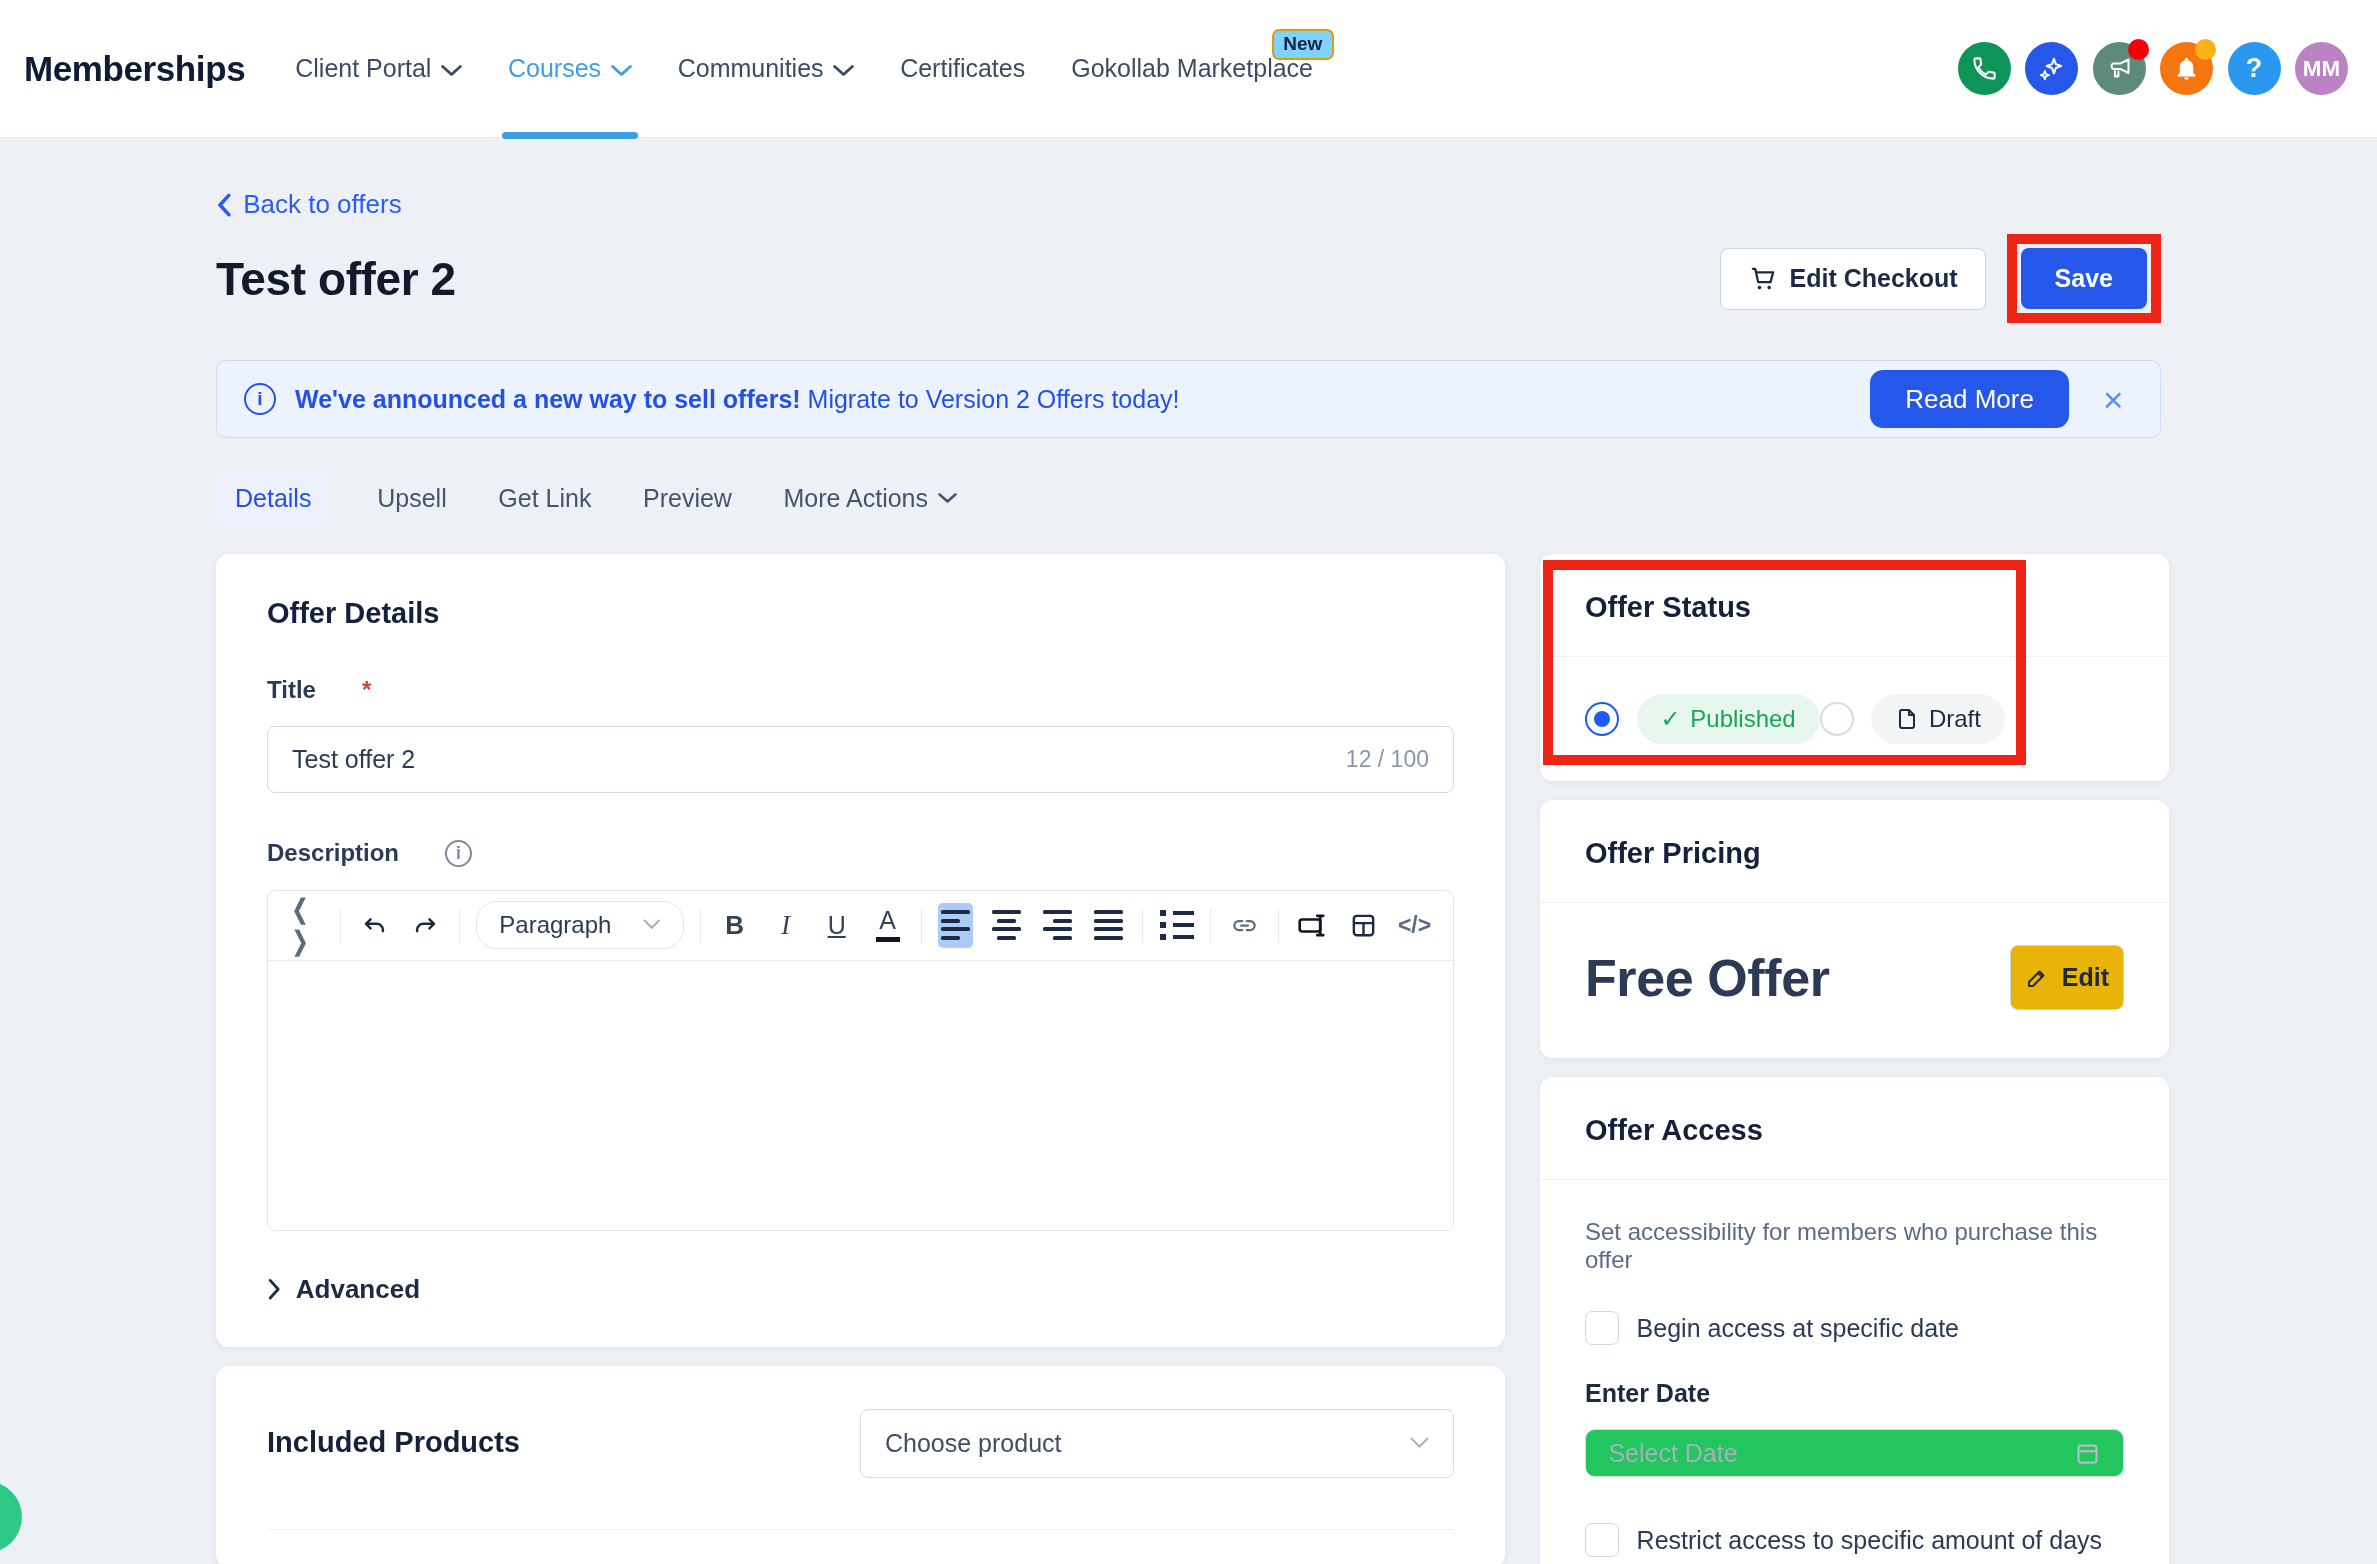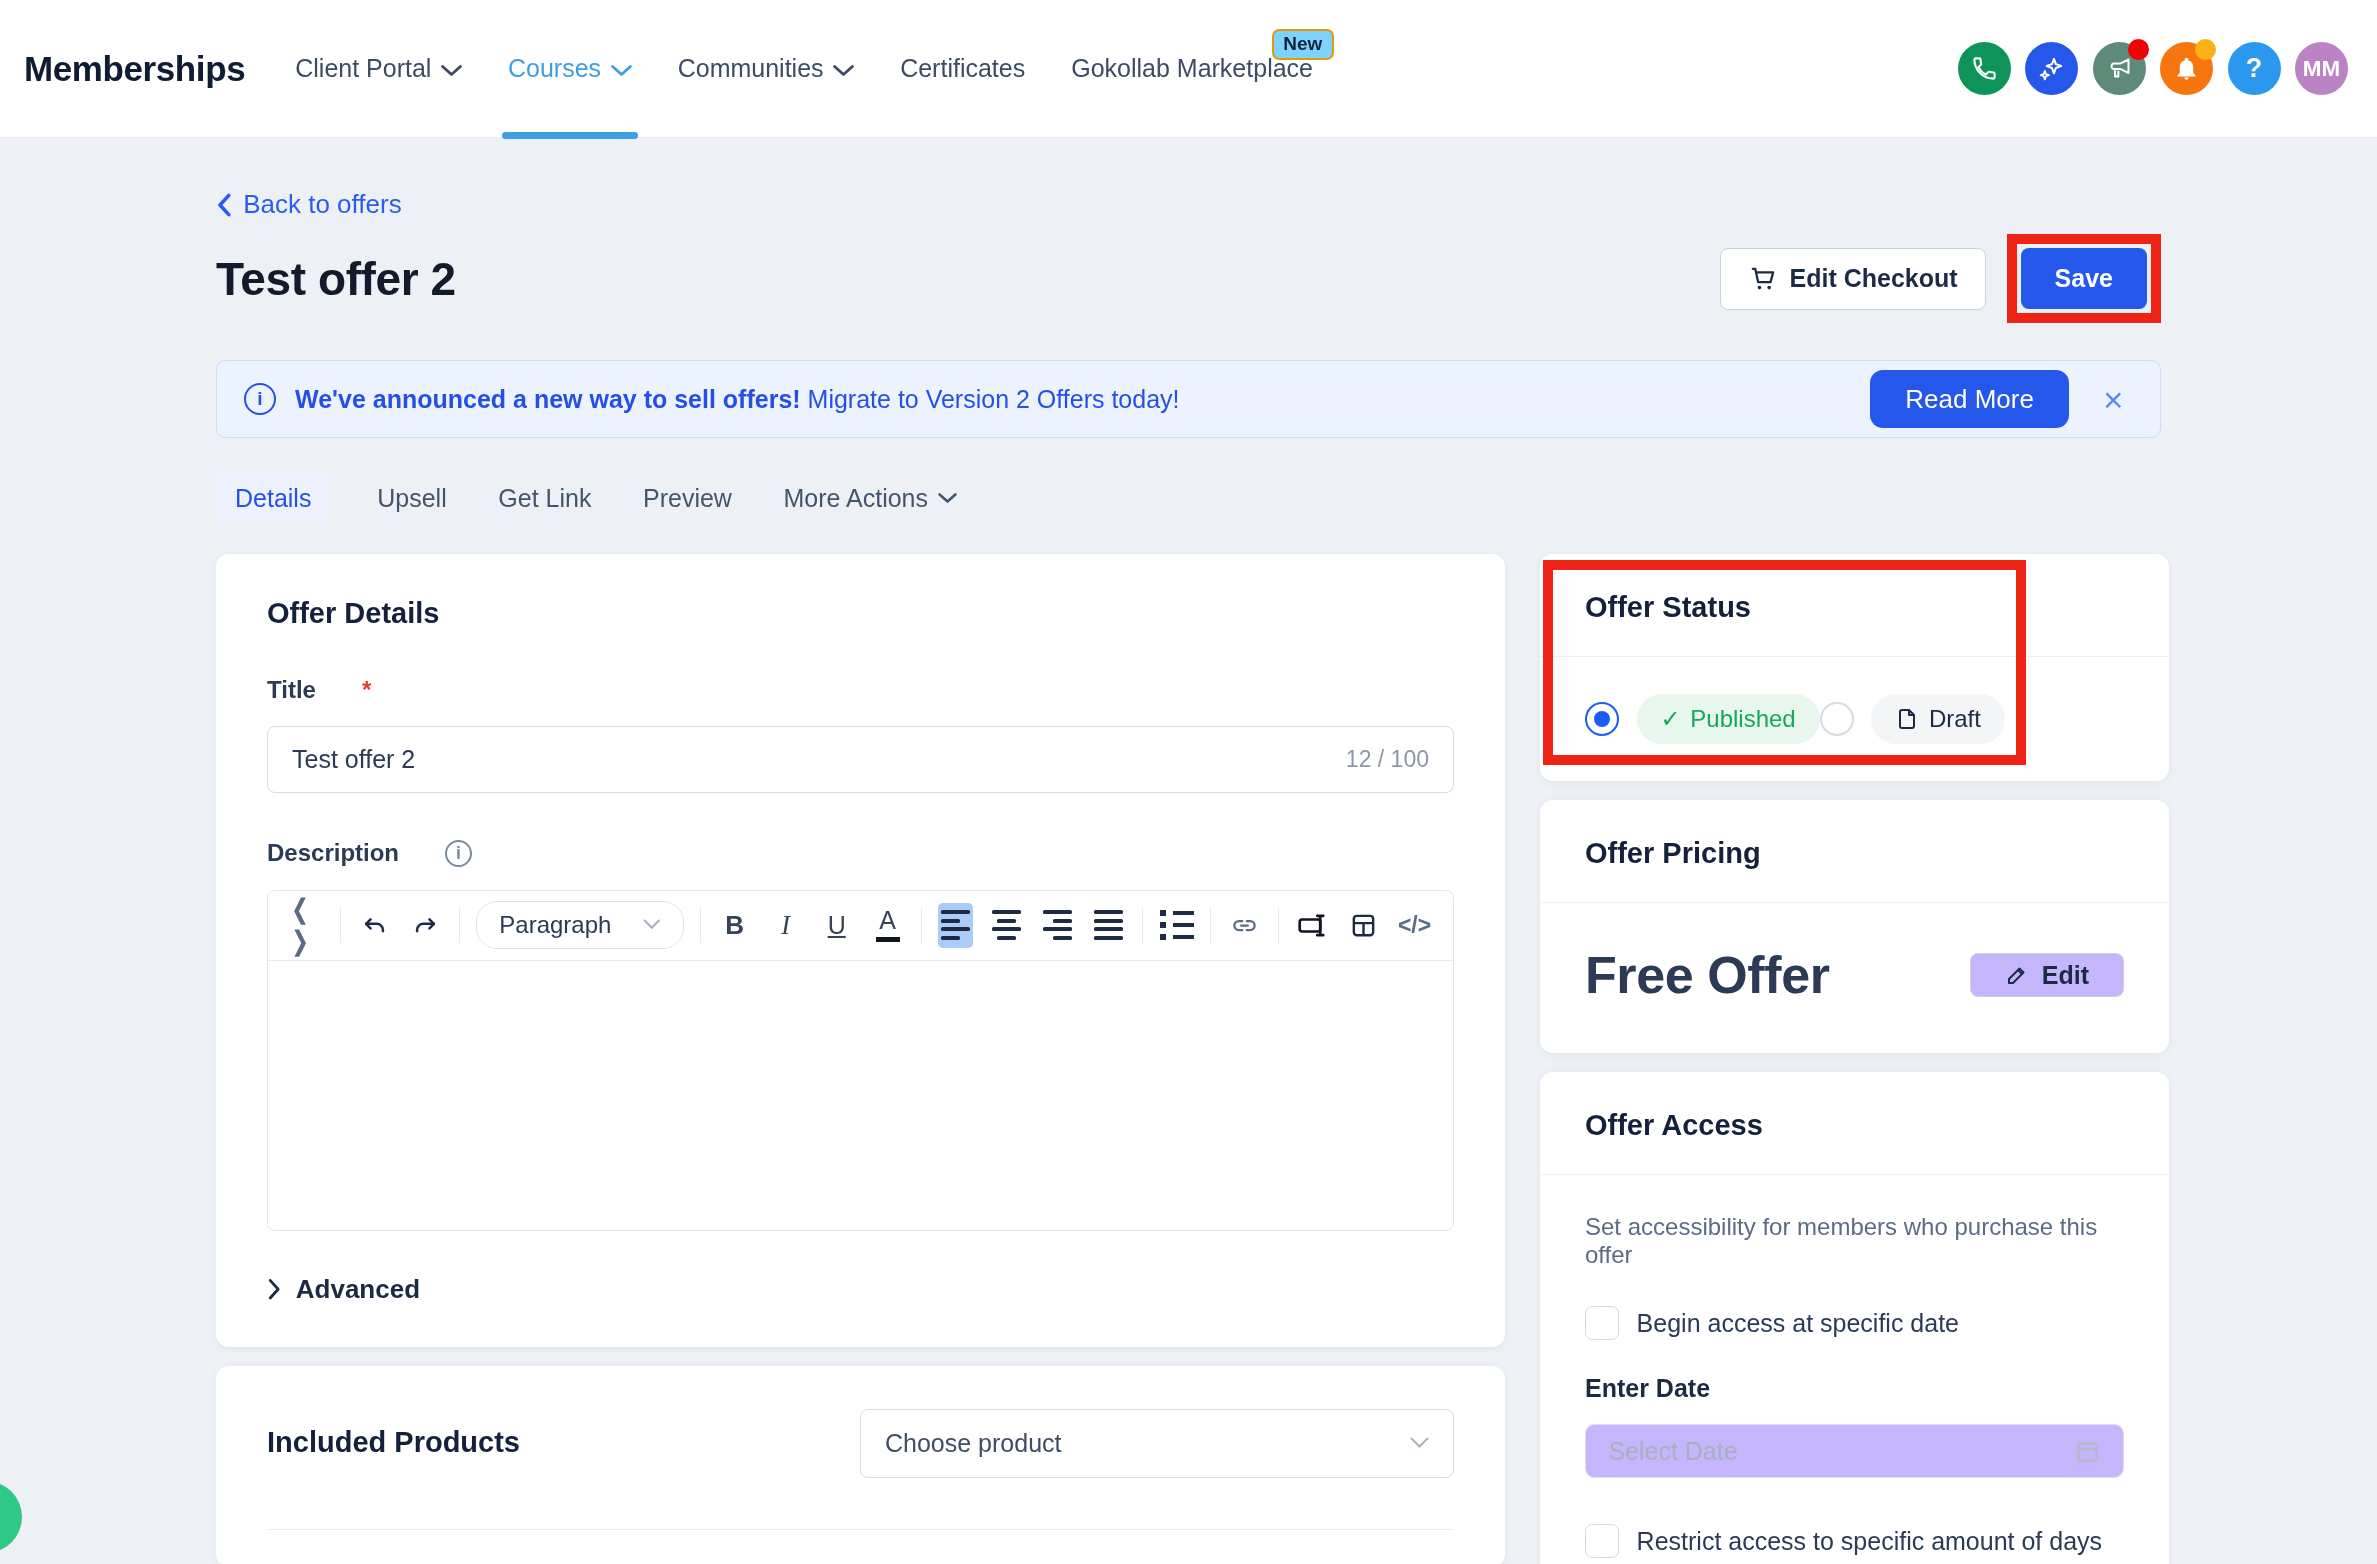--- a/index.html
+++ b/index.html
@@ -136,31 +136,31 @@
   .radio.unselected { border:2.4px solid #d6dbe3; }
   .pill { display:inline-flex; align-items:center; gap:9.6px; border-radius:800px;
     padding:11.2px 24px; font-size:24px; font-weight:500; }
   .pill-published { background:#e8f7ee; color:#18a75c; }
   .pill-draft { background:#f4f5f7; color:#1d2a43; }
   .draft-group { margin-left:auto; margin-right:120px; }
 
   
   .pricing-body { padding:42px 45px 48px 45px; display:flex; align-items:center; justify-content:space-between; }
   .free-offer { font-size:52px; font-weight:700; color:#2c3a55; letter-spacing:-0.4px; }
-  .btn-edit { background:#c4b5fd; border:1.6px solid #ccd3dd; border-radius:8px; height:44px;
-    padding:0 34px; font-size:25px; font-weight:600; color:#1d2a43; }
+  .btn-edit { background:#eab308; border:1.6px solid #ccd3dd; border-radius:8px; height:65px;
+    padding:0 14px; font-size:25px; font-weight:600; color:#1d2a43; }
 
   
   .access-desc { font-size:24px; color:#5d6b83; }
   .check-row { margin-top:37px; display:flex; align-items:center; gap:17.6px;
     font-size:25px; color:#2c3a55; }
   .checkbox { width:34px; height:34px; border:1.6px solid #d2d8e0; border-radius:7.2px; background:#fff; flex:0 0 auto; cursor:pointer; }
   .access-label { margin-top:34px; font-size:25px; font-weight:700; color:#1d2a43; }
-  .date-shell { margin-top:21px; height:54px; border:1.6px solid #dadfe6; border-radius:9.6px;
-    display:flex; align-items:center; padding:0 22.4px; background:#c4b5fd; }
+  .date-shell { margin-top:21px; height:48px; border:1.6px solid #dadfe6; border-radius:9.6px;
+    display:flex; align-items:center; padding:0 22.4px; background:#22c55e; }
   .date-shell input { border:none; outline:none; flex:1; font-size:25px; color:#2c3a55;
     background:transparent; font-family:"Liberation Sans", sans-serif; }
   .date-shell input::placeholder, .input-shell input::placeholder { color:#a8b0bd; }
 
   
   .chat-bubble { position:fixed; left:-50px; top:1481px; width:72px; height:72px;
     border-radius:50%; background:#2ec984; }
 
   .chev { display:inline-block; }
   svg { display:block; }

